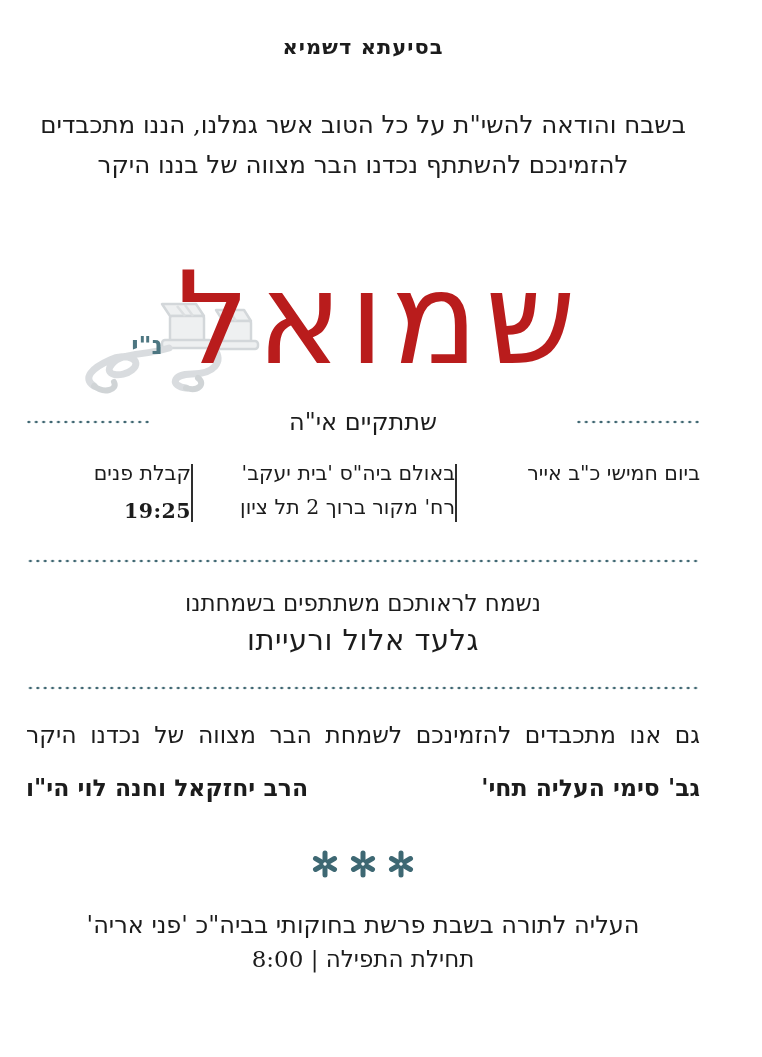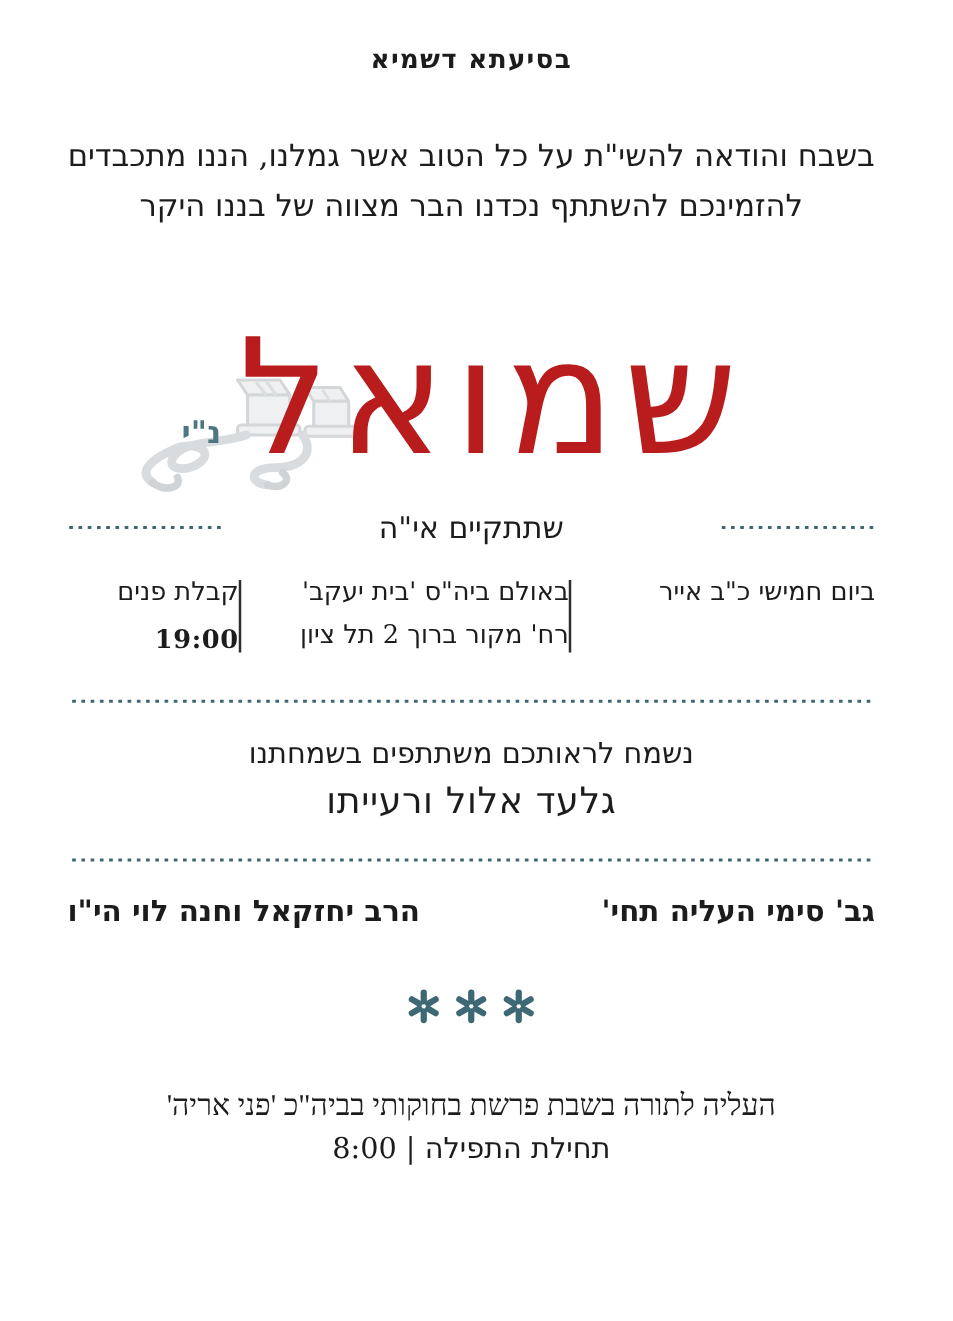--- a/index.html
+++ b/index.html
@@ -12,21 +12,21 @@
     height: 1057px;
     overflow: hidden;
     font-family: "DejaVu Serif", "DejaVu Sans", serif;
     color: #1c1c1c;
     direction: rtl;
   }
   .page {
     box-sizing: border-box;
     width: 762px;
     height: 1057px;
-    padding: 30px 62px 0 54px;
+    padding: 30px 62px 0 26px;
     position: relative;
   }
   .center { text-align: center; }
 
   .bsd {
     margin-top: 4px;
     font-size: 21px;
     font-weight: bold;
     letter-spacing: 1px;
   }
@@ -154,23 +154,22 @@
     font-weight: bold;
   }
 
   .asterisks {
     margin-top: 45px;
     display: flex;
     justify-content: center;
   }
 
   .aliyah {
-    margin-top: 50px;
+    margin-top: 30px;
     font-size: 24px;
-    font-family: Liberation Serif, serif;
   }
   .prayer {
     margin-top: 7px;
     font-size: 23px;
     font-weight: normal;
   }
 </style>
 </head>
 <body>
 
@@ -225,31 +224,32 @@
       <div>ביום חמישי כ"ב אייר</div>
     </div>
     <div class="vsep"></div>
     <div class="col col-venue">
       <div>באולם ביה"ס 'בית יעקב'</div>
       <div class="l2">רח' מקור ברוך 2 תל ציון</div>
     </div>
     <div class="vsep"></div>
     <div class="col col-reception">
       <div>קבלת פנים</div>
-      <div class="l2 num">19:00</div>
+      <div class="l2 num">19:25</div>
     </div>
   </div>
 
   <div class="dotted divider-full"></div>
 
   <div class="closing center">נשמח לראותכם משתתפים בשמחתנו</div>
   <div class="parents center">גלעד אלול ורעייתו</div>
 
   <div class="dotted divider-full divider-2"></div>
 
+  <div class="gp-intro">גם אנו מתכבדים להזמינכם לשמחת הבר מצווה של נכדנו היקר</div>
 
   <div class="names-row">
     <span>גב' סימי העליה תחי'</span>
     <span>הרב יחזקאל וחנה לוי הי"ו</span>
   </div>
 
   <div class="asterisks">
     <svg width="120" height="34" viewBox="0 0 120 34" xmlns="http://www.w3.org/2000/svg" aria-hidden="true">
       <g stroke="#3e6873" stroke-width="5" stroke-linecap="round">
         <g transform="translate(22,17)">

